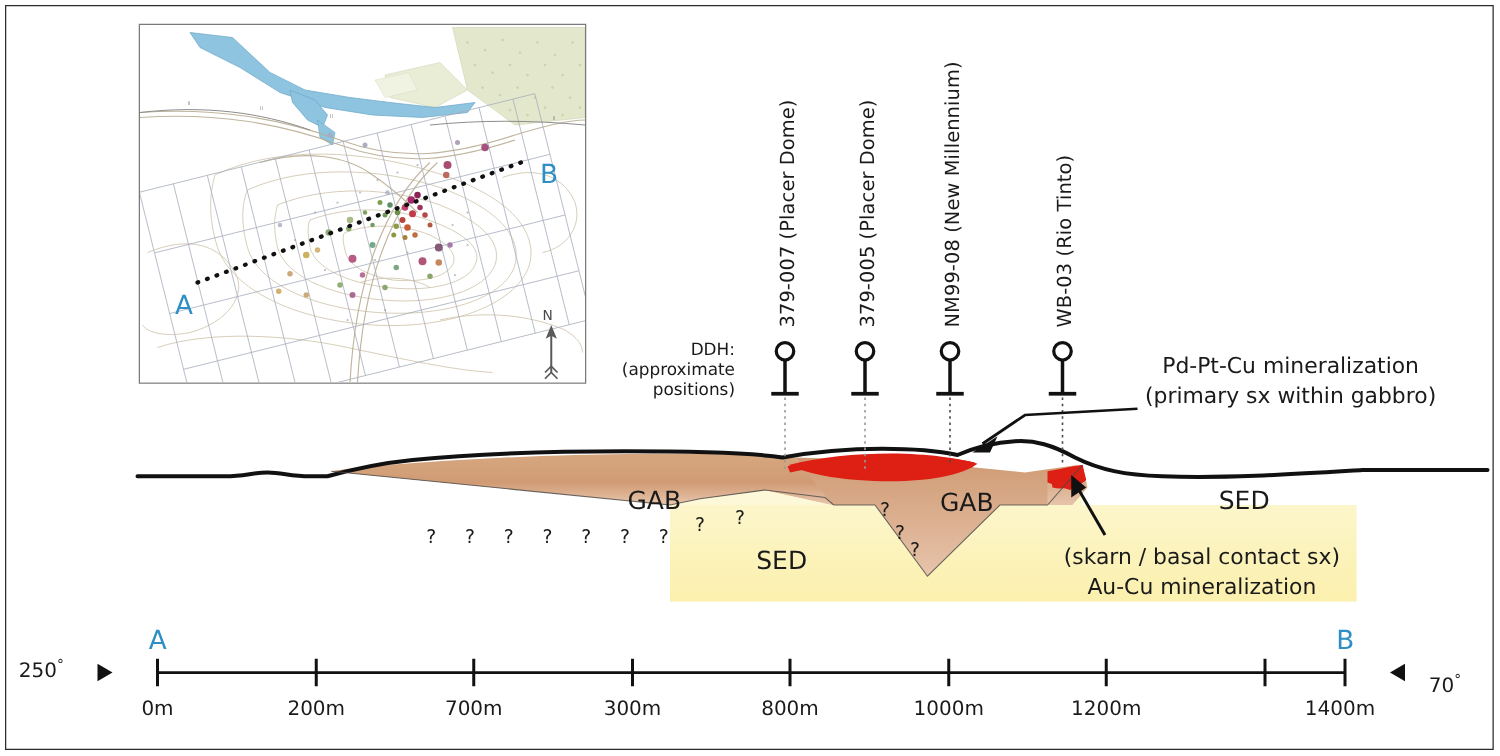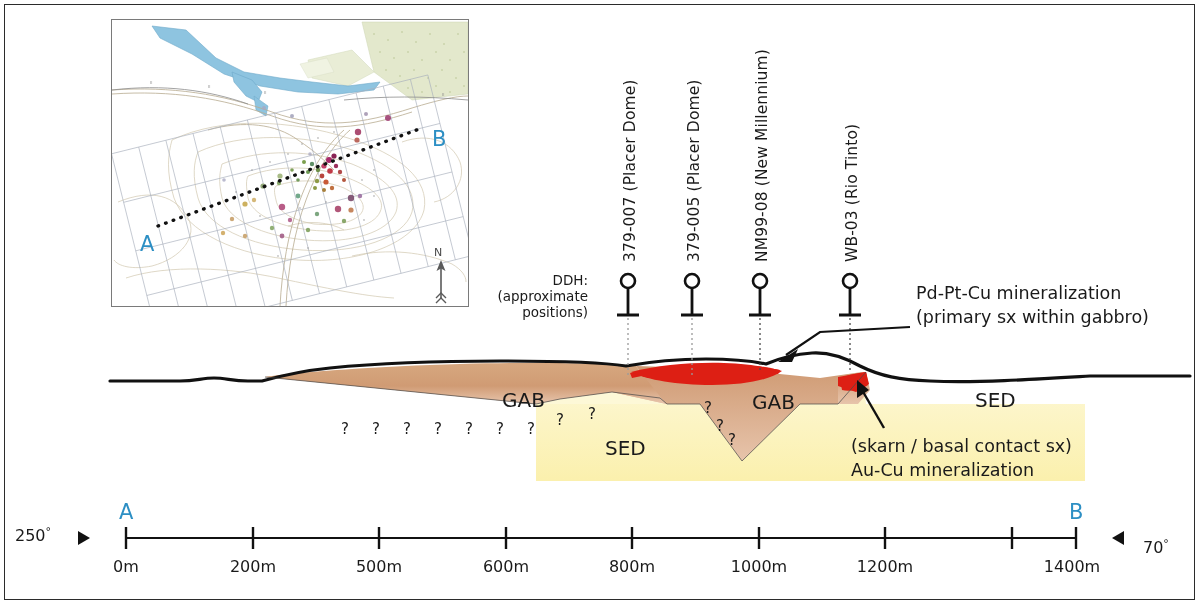--- a/index.html
+++ b/index.html
@@ -82,20 +82,21 @@
     transform-origin: 0 0;
     transform: rotate(-90deg);
     letter-spacing: 0.1px;
   }
 
   
   .txt {
     position: absolute;
     color: #1a1a1a;
     white-space: nowrap;
+    text-align: center;
   }
   #ddh-caption {
     position: absolute;
     left: 478px;
     top: 272px;
     width: 110px;
     text-align: right;
     font-size: 13.5px;
     line-height: 16px;
     color: #1a1a1a;
@@ -510,20 +511,20 @@
   <span class="qmark" style="left:716px; top:417px;">?</span>
   <span class="qmark" style="left:728px; top:431px;">?</span>
 
   <span class="scale-letter" id="scale-a">A</span>
   <span class="scale-letter" id="scale-b">B</span>
   <span class="bearing" id="bearing-left"><span>250</span><sup>°</sup></span>
   <span class="bearing" id="bearing-right"><span>70</span><sup>°</sup></span>
 
   <span class="tick-label" style="left:126px;">0m</span>
   <span class="tick-label" style="left:253px;">200m</span>
-  <span class="tick-label" style="left:379px;">500m</span>
-  <span class="tick-label" style="left:506px;">600m</span>
+  <span class="tick-label" style="left:379px;">700m</span>
+  <span class="tick-label" style="left:506px;">300m</span>
   <span class="tick-label" style="left:632px;">800m</span>
   <span class="tick-label" style="left:759px;">1000m</span>
   <span class="tick-label" style="left:885px;">1200m</span>
   <span class="tick-label" style="left:1072px;">1400m</span>
 
 </div>
 
 </body></html>

